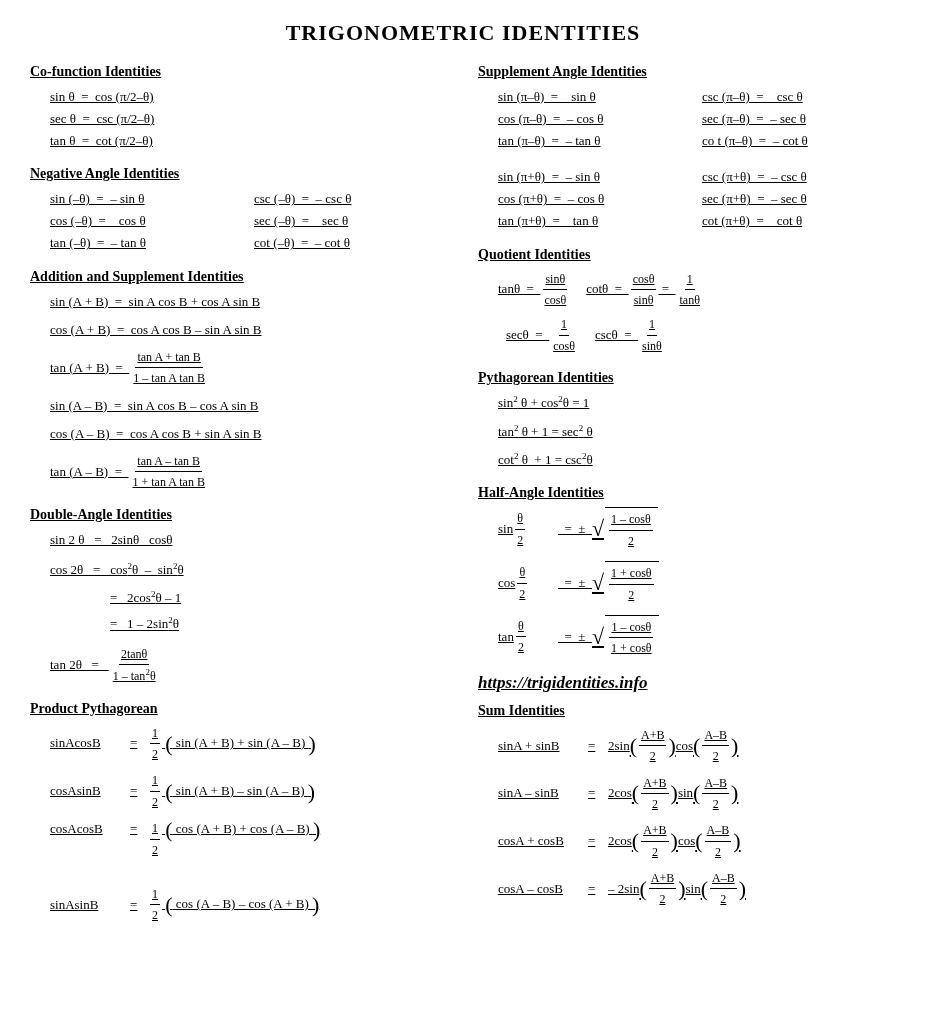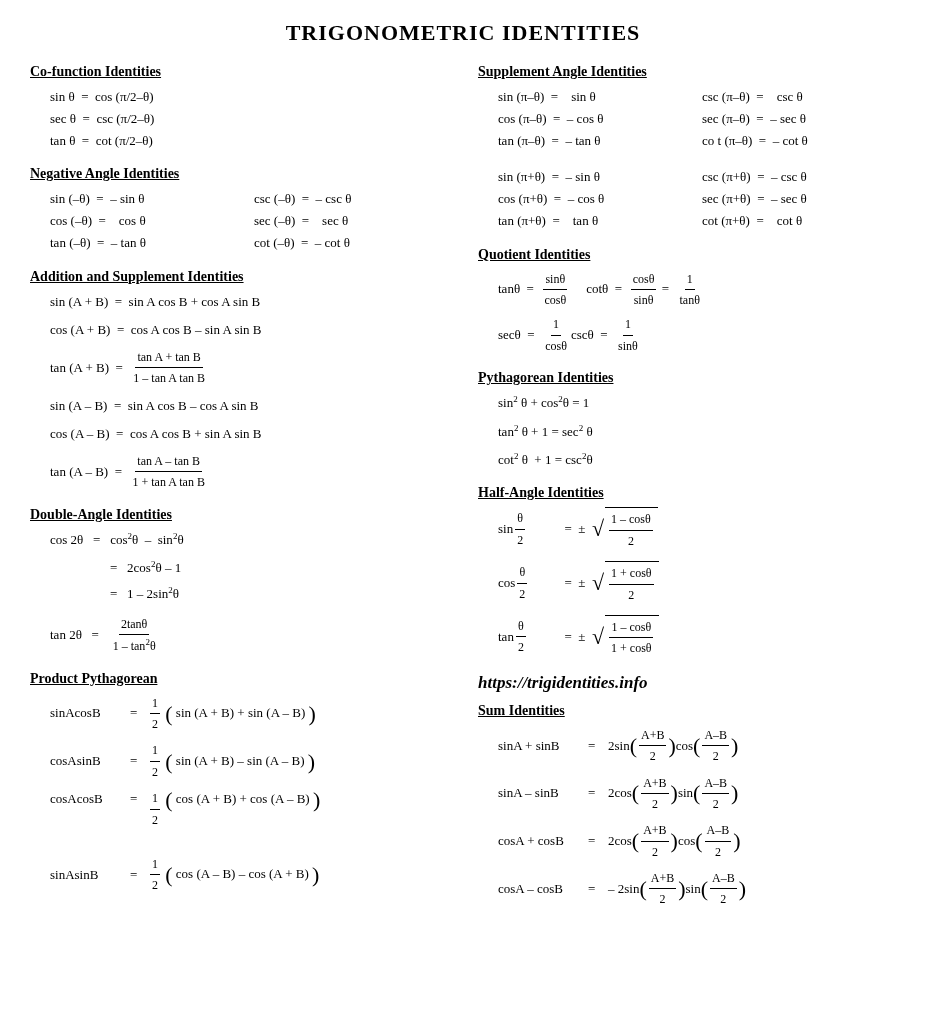--- a/index.html
+++ b/index.html
@@ -20,20 +20,21 @@
       font-variant: small-caps;
       letter-spacing: 1px;
       margin-bottom: 18px;
       text-transform: uppercase;
     }
 
     .two-col {
       display: grid;
       grid-template-columns: 1fr 1fr;
       gap: 0 30px;
+      text-decoration: underline;
     }
 
     .section {
       margin-bottom: 14px;
     }
 
     .section-title {
       font-size: 14px;
       font-weight: bold;
       text-decoration: underline;
@@ -158,20 +159,21 @@
             <span class="num">tan A – tan B</span>
             <span class="den">1 + tan A tan B</span>
           </span>
         </div>
       </div>
     </div>
 
     <div class="section">
       <div class="section-title">Double-Angle Identities</div>
       <div class="formula-block">
+        <div style="margin-bottom: 8px;">sin 2 θ &nbsp;&nbsp;= &nbsp;&nbsp;2sinθ &nbsp;&nbsp;cosθ</div>
         <div style="margin-bottom: 6px;">cos 2θ &nbsp;&nbsp;= &nbsp;&nbsp;cos<sup>2</sup>θ &nbsp;–&nbsp; sin<sup>2</sup>θ</div>
         <div style="margin-bottom: 4px; margin-left: 60px;">= &nbsp;&nbsp;2cos<sup>2</sup>θ – 1</div>
         <div style="margin-bottom: 8px; margin-left: 60px;">= &nbsp;&nbsp;1 – 2sin<sup>2</sup>θ</div>
         <div style="display: flex; align-items: center;">
           <span>tan 2θ &nbsp;&nbsp;= &nbsp;&nbsp;</span>
           <span class="frac">
             <span class="num">2tanθ</span>
             <span class="den">1 – tan<sup>2</sup>θ</span>
           </span>
         </div>
@@ -276,21 +278,21 @@
                 <span class="num">cosθ</span>
                 <span class="den">sinθ</span>
               </span>
             &nbsp;= &nbsp;
             <span class="frac">
                 <span class="num">1</span>
                 <span class="den">tanθ</span>
               </span>
           </span>
         </div>
-        <div style="display: flex; align-items: flex-end; flex-wrap: wrap;">
+        <div style="display: flex; align-items: flex-end; gap: 16px; flex-wrap: wrap; margin-left: 8px;">
           <span style="display:flex; align-items:center;">
             secθ &nbsp;= &nbsp;
             <span class="frac">
                 <span class="num">1</span>
                 <span class="den">cosθ</span>
               </span>
           </span>
           <span style="display:flex; align-items:center;">
             cscθ &nbsp;= &nbsp;
             <span class="frac">

